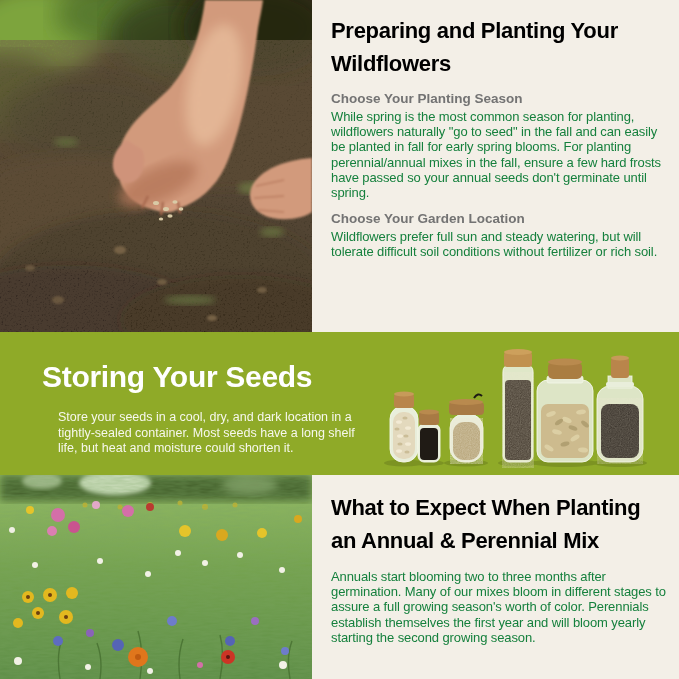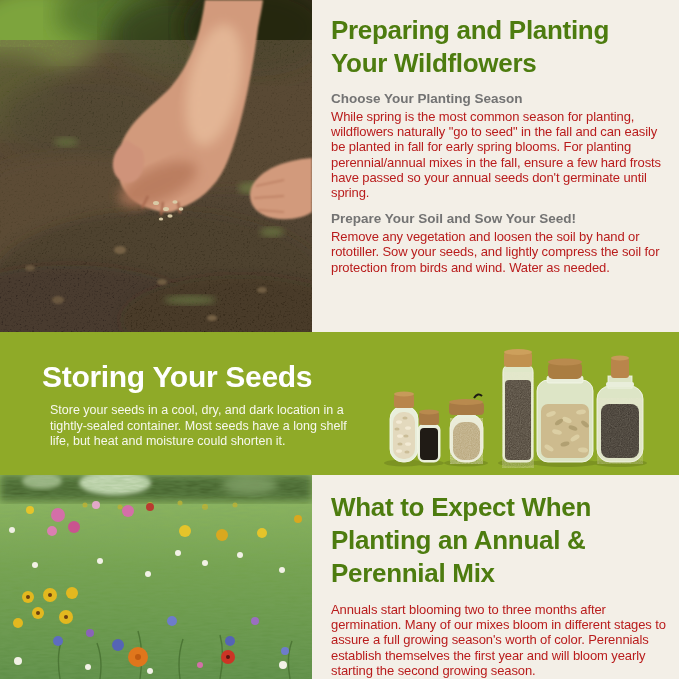--- a/index.html
+++ b/index.html
@@ -9,43 +9,43 @@
   }
   
   .row{display:flex;}
   .row.top{height:332px;}
   .row.bottom{height:204px;border-radius:23px;}
   .photo{width:312px;height:100%;flex:none;overflow:hidden;position:relative;}
   .photo svg{display:block;}
   .panel{flex:1;background:#f3efe7;padding:12px 10px 0 19px;box-sizing:border-box;}
   .panel h1{
     margin:2px 0 10px 0;width:336px;
-    font-size:26px;line-height:33px;font-weight:bold;
-    color:#4d7c0f;letter-spacing:-0.3px;
+    font-size:22px;line-height:33px;font-weight:bold;
+    color:#000000;letter-spacing:-0.3px;
   }
   .sec h2{
     margin:11px 0 3px 0;
     font-size:13.5px;font-weight:bold;color:#737373;letter-spacing:0;
   }
   .sec p, .panel p{
-    margin:0;font-size:13px;line-height:15.2px;color:#b91c1c;letter-spacing:-0.1px;
+    margin:0;font-size:13px;line-height:15.2px;color:#15803d;letter-spacing:-0.1px;
     width:338px;
   }
   .panel.bottom-panel{padding-top:14px;}
   .panel.bottom-panel h1{width:330px;margin-bottom:12px;}
   
   .band{
     height:143px;background:#8faa28;position:relative;overflow:hidden;
   }
   .band-text{position:absolute;left:42px;top:28px;width:332px;}
   .band-text h2{
     margin:0 0 9px 0;font-size:30px;font-weight:bold;color:#ffffff;letter-spacing:-0.3px;
   }
   .band-text p{
-    margin:8px;font-size:12.5px;line-height:15.5px;color:#f7f8ee;letter-spacing:0;
+    margin:16px;font-size:12.5px;line-height:15.5px;color:#f7f8ee;letter-spacing:0;
   }
   .jars{position:absolute;right:0;bottom:0;width:334px;height:143px;}
 </style>
 </head>
 <body>
 
 <div class="canvas">
 
   <div class="row top">
 
@@ -131,24 +131,22 @@
       </svg>
     </div>
 
     <section class="panel">
       <h1>Preparing and Planting Your Wildflowers</h1>
       <div class="sec">
         <h2>Choose Your Planting Season</h2>
         <p>While spring is the most common season for planting, wildflowers naturally "go to seed" in the fall and can easily be planted in fall for early spring blooms. For planting perennial/annual mixes in the fall, ensure a few hard frosts have passed so your annual seeds don't germinate until spring.</p>
       </div>
       <div class="sec">
-      </div>
-      <div class="sec">
-        <h2>Prepare Your Soil and Sow Your Seed!</h2>
-        <p>Remove any vegetation and loosen the soil by hand or rototiller. Sow your seeds, and lightly compress the soil for protection from birds and wind. Water as needed.</p>
+        <h2>Choose Your Garden Location</h2>
+        <p>Wildflowers prefer full sun and steady watering, but will tolerate difficult soil conditions without fertilizer or rich soil.</p>
       </div>
     </section>
   </div>
 
   <div class="band">
     <div class="band-text">
       <h2>Storing Your Seeds</h2>
       <p>Store your seeds in a cool, dry, and dark location in a tightly-sealed container. Most seeds have a long shelf life, but heat and moisture could shorten it.</p>
     </div>
 

